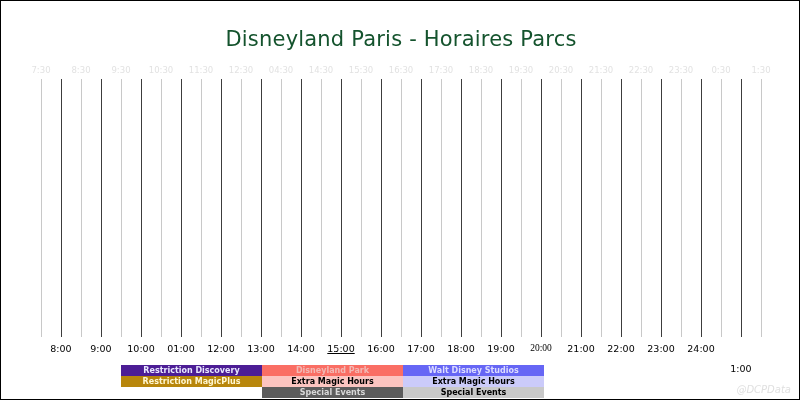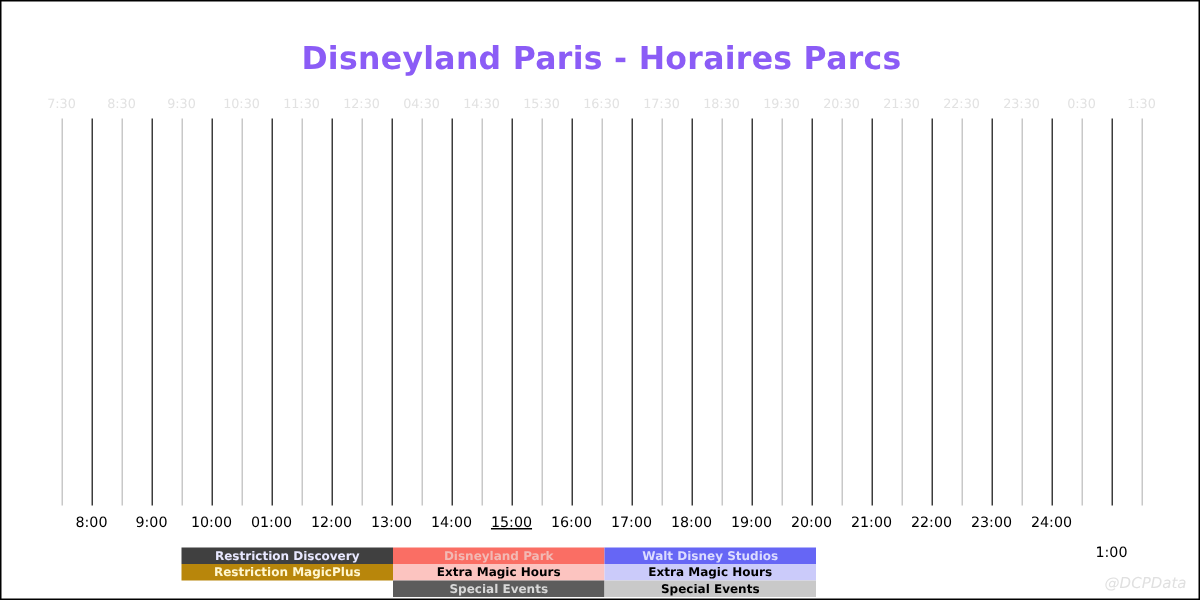--- a/index.html
+++ b/index.html
@@ -21,24 +21,23 @@
   }
 
   
   #chart-title {
     position: absolute;
     left: 0;
     top: 26px;
     width: 800px;
     text-align: center;
     font-size: 21px;
-    color: #8b5cf6;
+    color: #14532d;
     letter-spacing: 0.2px;
     white-space: nowrap;
-    font-weight: bold;
   }
 
   
   #plot-area {
     position: absolute;
     left: 20px;
     top: 78px;
     width: 760px;
     height: 258px;
   }
@@ -185,31 +184,31 @@
       <div class="tick-label tick-bottom" style="left: 120px;">10:00</div>
       <div class="tick-label tick-bottom" style="left: 160px;">01:00</div>
       <div class="tick-label tick-bottom" style="left: 200px;">12:00</div>
       <div class="tick-label tick-bottom" style="left: 240px;">13:00</div>
       <div class="tick-label tick-bottom" style="left: 280px;">14:00</div>
       <div class="tick-label tick-bottom" style="left: 320px; text-decoration: underline;">15:00</div>
       <div class="tick-label tick-bottom" style="left: 360px;">16:00</div>
       <div class="tick-label tick-bottom" style="left: 400px;">17:00</div>
       <div class="tick-label tick-bottom" style="left: 440px;">18:00</div>
       <div class="tick-label tick-bottom" style="left: 480px;">19:00</div>
-      <div class="tick-label tick-bottom" style="left: 520px;">20:00</div>
+      <div class="tick-label tick-bottom" style="left: 520px; font-family: Liberation Serif, serif;">20:00</div>
       <div class="tick-label tick-bottom" style="left: 560px;">21:00</div>
       <div class="tick-label tick-bottom" style="left: 600px;">22:00</div>
       <div class="tick-label tick-bottom" style="left: 640px;">23:00</div>
       <div class="tick-label tick-bottom" style="left: 680px;">24:00</div>
       <div class="tick-label tick-bottom" style="left: 720px; margin-top: 20px;">1:00</div>
     </div>
 
   <div id="legend">
       <div class="legend-col">
-        <div class="legend-cell" style="background: #404040; color: rgb(232, 232, 255);">Restriction Discovery</div>
+        <div class="legend-cell" style="background: #4c1d95; color: rgb(232, 232, 255);">Restriction Discovery</div>
         <div class="legend-cell" style="background: rgb(184, 134, 11); color: rgb(255, 247, 208);">Restriction MagicPlus</div>
       </div>
       <div class="legend-col">
         <div class="legend-cell" style="background: rgb(250, 110, 100); color: rgb(242, 185, 180);">Disneyland Park</div>
         <div class="legend-cell" style="background: rgb(252, 196, 192); color: rgb(0, 0, 0);">Extra Magic Hours</div>
         <div class="legend-cell" style="background: rgb(92, 92, 92); color: rgb(216, 216, 216);">Special Events</div>
       </div>
       <div class="legend-col">
         <div class="legend-cell" style="background: rgb(102, 102, 245); color: rgb(220, 220, 255);">Walt Disney Studios</div>
         <div class="legend-cell" style="background: rgb(203, 203, 250); color: rgb(0, 0, 0);">Extra Magic Hours</div>

